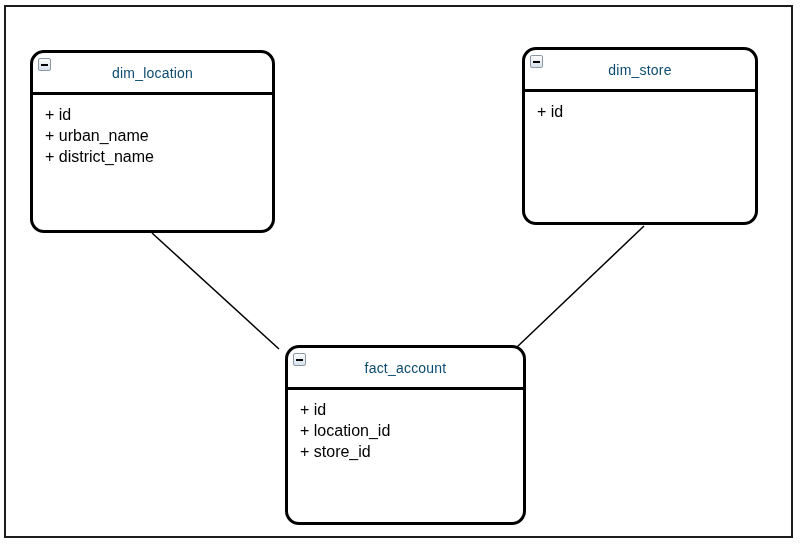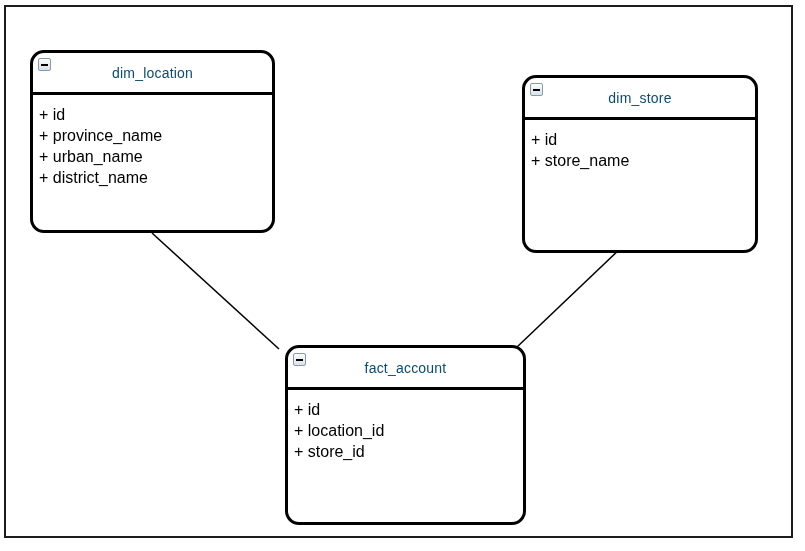--- a/index.html
+++ b/index.html
@@ -56,30 +56,30 @@
     cursor: pointer;
   }
   .collapse-btn::after {
     content: "";
     position: absolute;
     left: 2px; right: 2px; top: 5px;
     height: 2px;
     background: #000000;
   }
   .entity-fields {
-    padding: 9px 6px;
+    padding: 9px 12px;
   }
   .field-row {
     font-size: 16px;
     line-height: 21px;
     color: #000000;
     white-space: nowrap;
   }
   .entity--dim-location { left: 30px;  top: 50px;  width: 245px; height: 183px; }
-  .entity--dim-store    { left: 522px; top: 47px;  width: 236px; height: 178px; margin-top: 28px; }
+  .entity--dim-store    { left: 522px; top: 47px;  width: 236px; height: 178px; }
   .entity--fact-account { left: 277px; top: 345px; width: 241px; height: 180px; margin-left: 8px; }
 </style>
 </head>
 <body>
 
 <div class="canvas">
 
   <div class="frame"></div>
 
   <svg class="wires" width="805" height="551">
@@ -87,34 +87,32 @@
     <line x1="644" y1="226" x2="517" y2="347" stroke="#000000" stroke-width="1.5"></line>
   </svg>
 
   <div class="entity entity--dim-location">
     <div class="entity-header">
       <span class="collapse-btn"></span>
       <span class="entity-title">dim_location</span>
     </div>
     <div class="entity-fields">
       <div class="field-row">+ id</div>
-      <div class="field-row">+ province_name</div>
       <div class="field-row">+ urban_name</div>
       <div class="field-row">+ district_name</div>
     </div>
   </div>
 
   <div class="entity entity--dim-store">
     <div class="entity-header">
       <span class="collapse-btn"></span>
       <span class="entity-title">dim_store</span>
     </div>
     <div class="entity-fields">
       <div class="field-row">+ id</div>
-      <div class="field-row">+ store_name</div>
     </div>
   </div>
 
   <div class="entity entity--fact-account">
     <div class="entity-header">
       <span class="collapse-btn"></span>
       <span class="entity-title">fact_account</span>
     </div>
     <div class="entity-fields">
       <div class="field-row">+ id</div>

